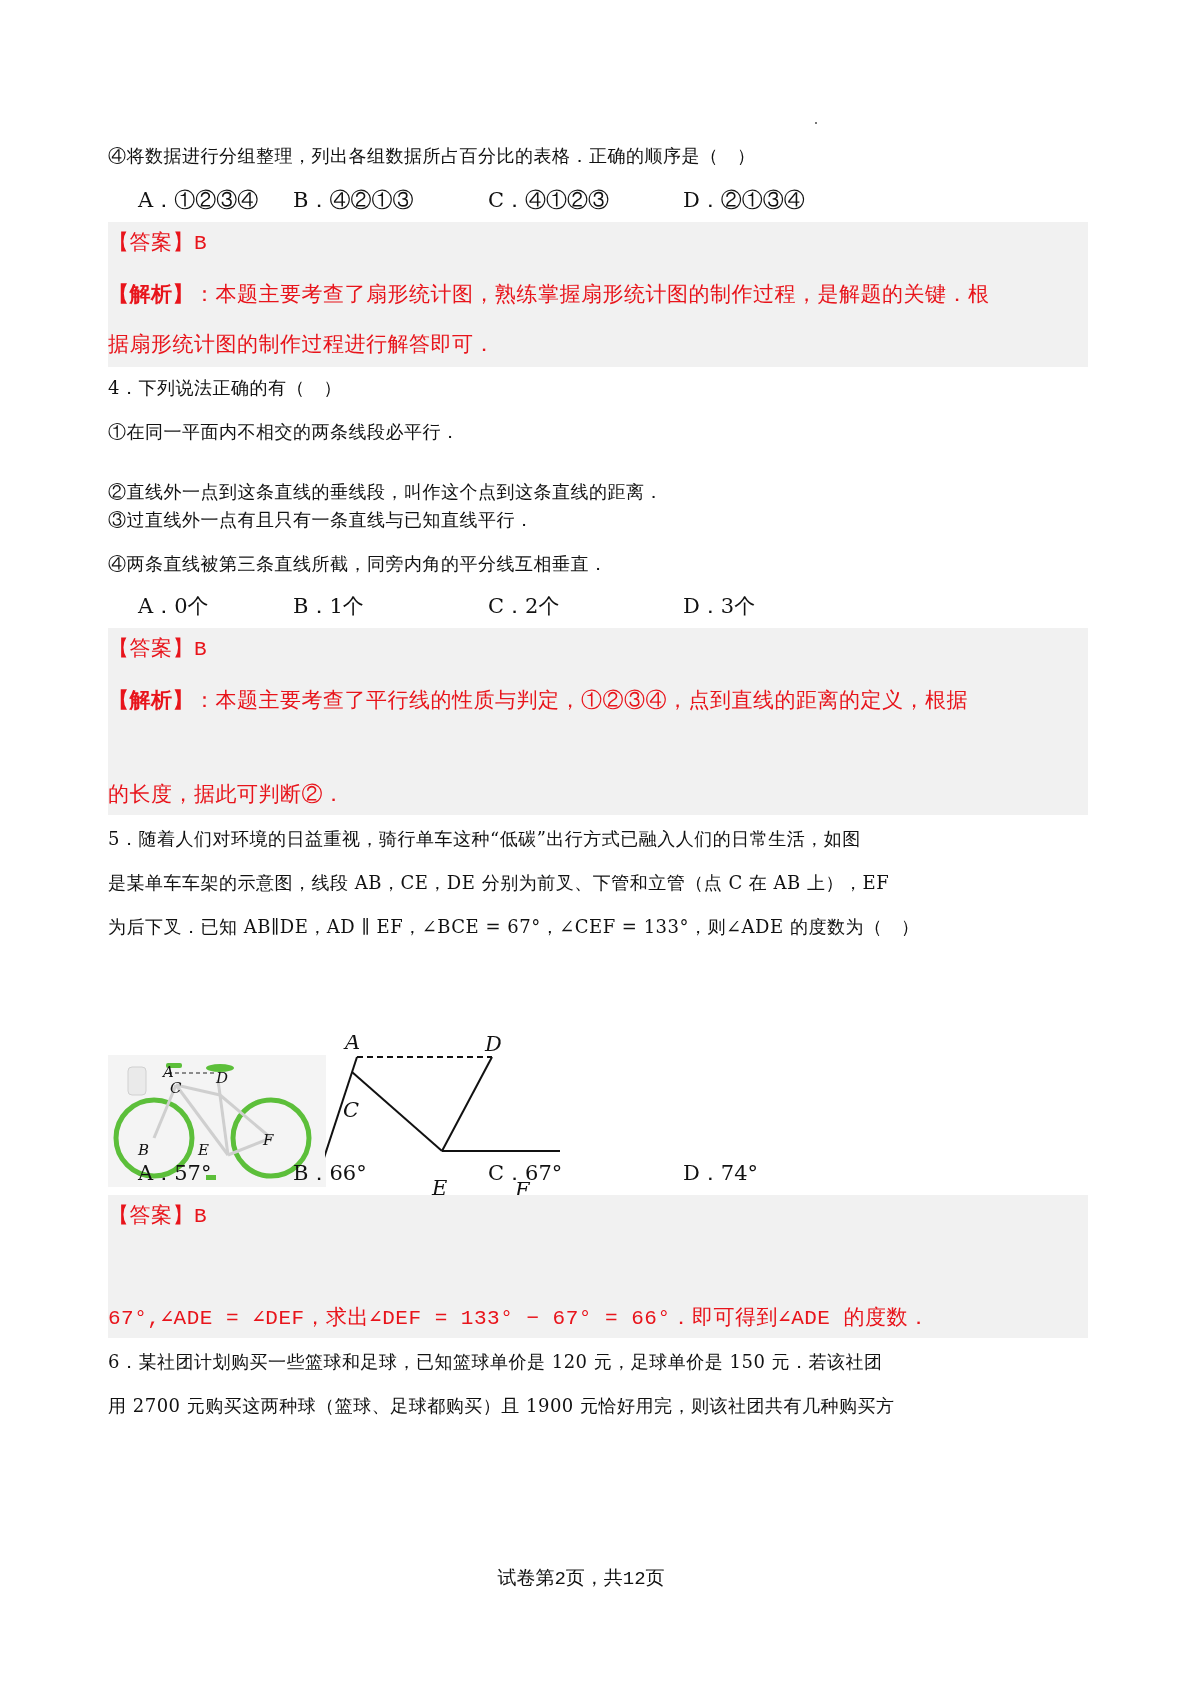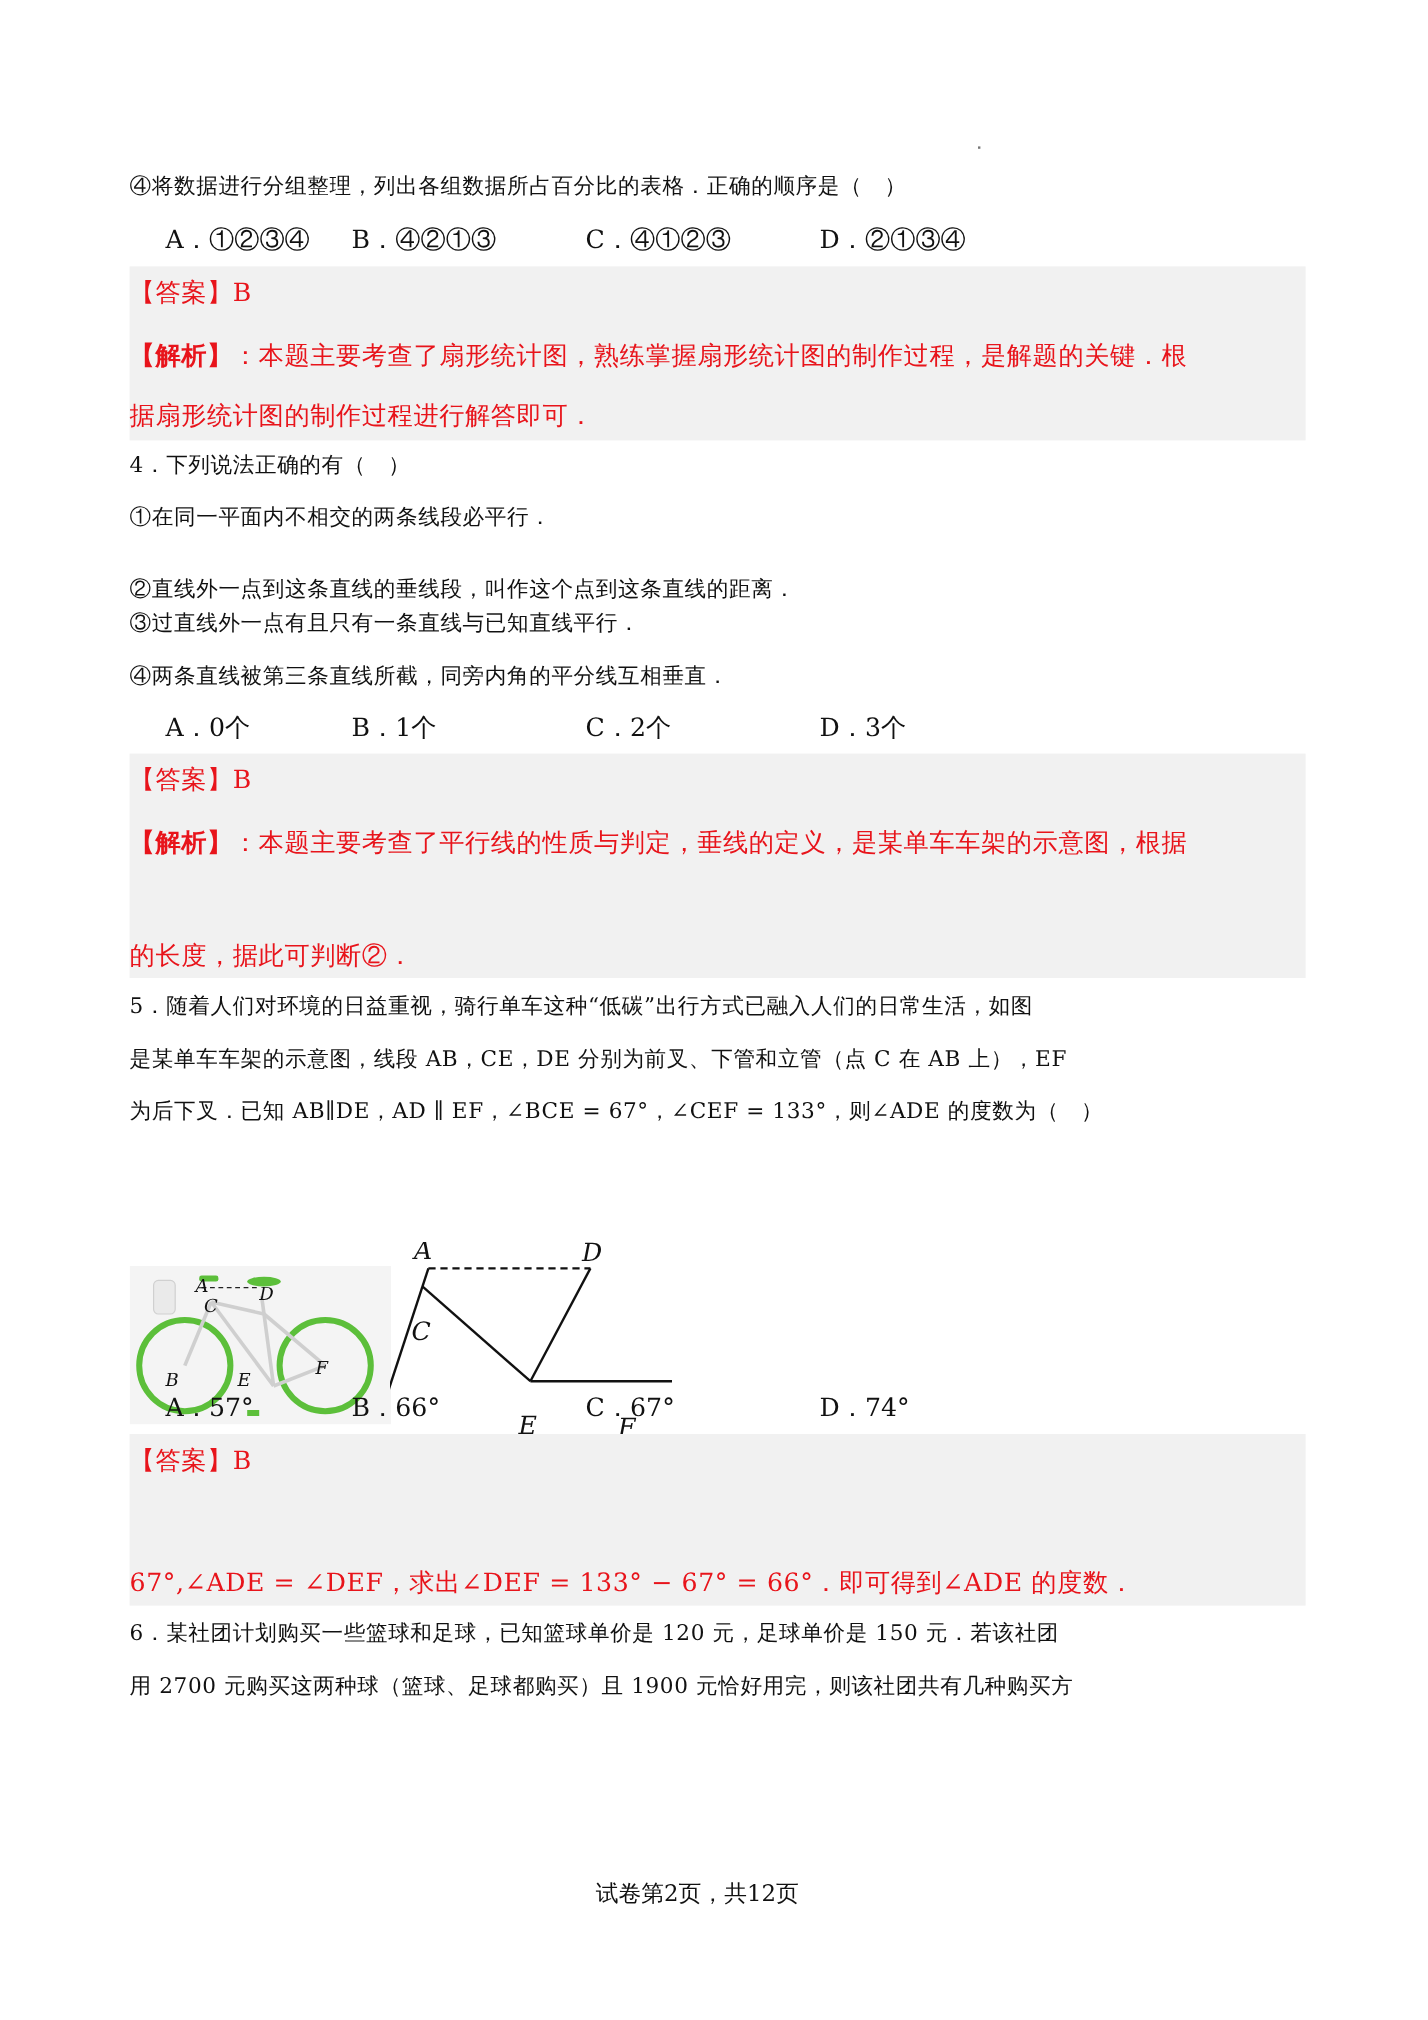--- a/index.html
+++ b/index.html
@@ -11,24 +11,24 @@
   .line {
     position: absolute; left: 108px; font-size: 18px; line-height: 28px;
     white-space: nowrap; letter-spacing: 0.5px;
   }
   .opts { position: absolute; left: 138px; font-size: 21px; line-height: 28px; white-space: nowrap; }
   .opt { position: absolute; top: 0; white-space: nowrap; }
   .answer-box {
     position: absolute; left: 108px; width: 980px; background: #f1f1f1;
   }
   .red { color: #e8141b; }
-  .ans-line { position: absolute; left: 0; font-size: 21px; line-height: 28px; white-space: nowrap; letter-spacing: 0.5px; }
+  .ans-line { position: absolute; left: 0; font-size: 21px; line-height: 28px; white-space: nowrap; letter-spacing: 0.5px; font-family: Liberation Mono, monospace; }
   .bracket { color: #e8141b; font-weight: bold; }
   .dot-mark { position: absolute; left: 815px; top: 122px; width: 2px; height: 2px; background: #777; }
-  .footer { position: absolute; top: 1565px; left: 0; width: 1162px; text-align: center; font-size: 19px; }
+  .footer { position: absolute; top: 1565px; left: 0; width: 1162px; text-align: center; font-size: 19px; font-family: Liberation Mono, monospace; }
   .watermark {
     position: absolute; left: 530px; top: 640px; color: #d8ece6; font-size: 18px; opacity: 0.8;
   }
   .watermark .big { font-size: 40px; font-weight: bold; display:block; margin-top:-8px; color:#e3f1ec; }
   .figure-photo { position: absolute; left: 108px; top: 1055px; width: 218px; height: 132px; }
   .figure-diagram { position: absolute; left: 325px; top: 1035px; width: 260px; height: 200px; }
 </style>
 </head>
 <body>
 
@@ -70,21 +70,21 @@
     <span class="opt" style="left:155px;">B．1个</span>
     <span class="opt" style="left:350px;">C．2个</span>
     <span class="opt" style="left:545px;">D．3个</span>
   </div>
 
   <div class="answer-box" style="top:628px;height:187px;">
     <div class="ans-line red" style="top:8px;">
       <span>【答案】</span><span>B</span>
     </div>
     <div class="ans-line red" style="top:60px;">
-      <span class="bracket">【解析】</span><span>：本题主要考查了平行线的性质与判定，垂线的定义，是某单车车架的示意图，根据</span>
+      <span class="bracket">【解析】</span><span>：本题主要考查了平行线的性质与判定，①②③④，点到直线的距离的定义，根据</span>
     </div>
     <div class="ans-line red" style="top:154px;">的长度，据此可判断②．</div>
   </div>
 
   <div class="line" style="top:825px;">5．随着人们对环境的日益重视，骑行单车这种“低碳”出行方式已融入人们的日常生活，如图</div>
   <div class="line" style="top:869px;">是某单车车架的示意图，线段 AB，CE，DE 分别为前叉、下管和立管（点 C 在 AB 上），EF</div>
   <div class="line" style="top:913px;">为后下叉．已知 AB∥DE，AD ∥ EF，∠BCE = 67°，∠CEF = 133°，则∠ADE 的度数为（　）</div>
 
   <svg class="figure-photo" viewBox="0 0 218 132">
     <rect x="0" y="0" width="218" height="132" fill="#f4f4f4"></rect>

